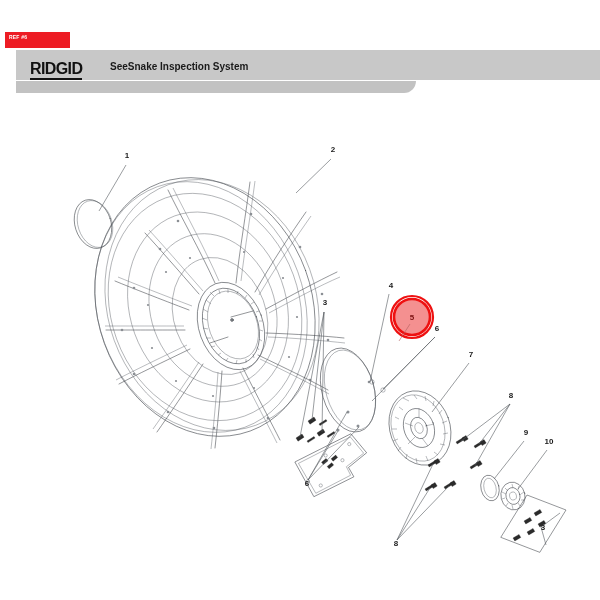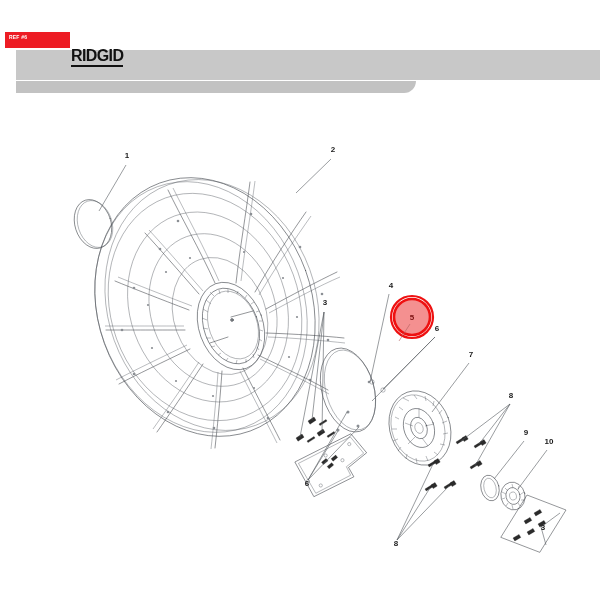--- a/index.html
+++ b/index.html
@@ -57,24 +57,23 @@
     top: 81px;
     width: 400px;
     height: 12px;
     background: #c2c2c2;
     border-bottom-right-radius: 12px;
     z-index: 1;
   }
   .brandmark {
     position: absolute;
     left: 30px;
-    top: 48px;
+    top: 61px;
     z-index: 4;
     text-align: center;
-    margin-left: 41px;
   }
   .brandmark-text {
     font-size: 16px;
     font-weight: bold;
     color: #111111;
     letter-spacing: -0.6px;
     line-height: 16px;
     font-family: "Liberation Sans", sans-serif;
   }
   .brandmark-rule {
@@ -169,20 +168,21 @@
   </div>
 
   <div class="header-under"></div>
   <div class="header-bar"></div>
 
   <div class="brandmark">
     <div class="brandmark-text">RIDGID</div>
     <div class="brandmark-rule"></div>
   </div>
 
+  <div class="header-subtitle">SeeSnake Inspection System</div>
 
 
   <div class="diagram">
     <svg width="600" height="505" viewBox="0 95 600 505" xmlns="http://www.w3.org/2000/svg">
 
       <g>
         <ellipse cx="93" cy="224" rx="18" ry="25" transform="rotate(-18 93 224)" class="ln"></ellipse>
         <ellipse cx="95" cy="224" rx="17" ry="24" transform="rotate(-18 95 224)" class="ln-t"></ellipse>
       </g>
 

